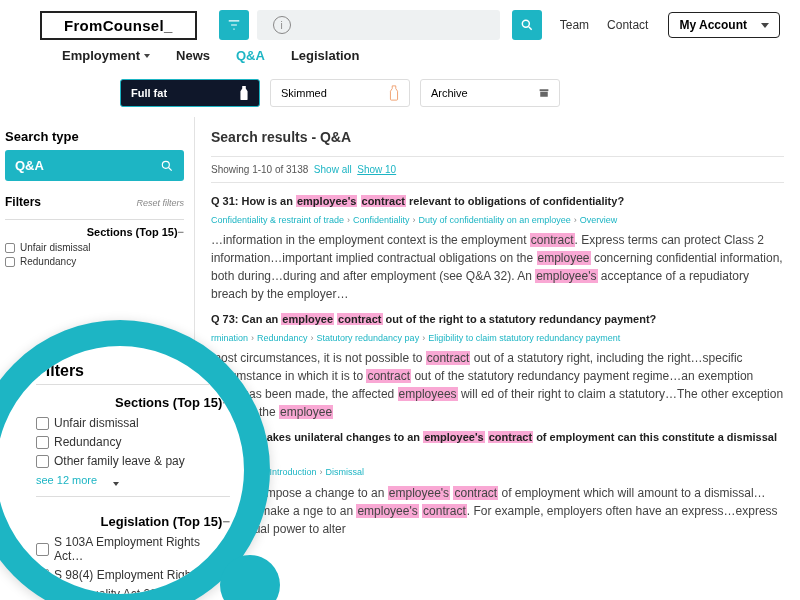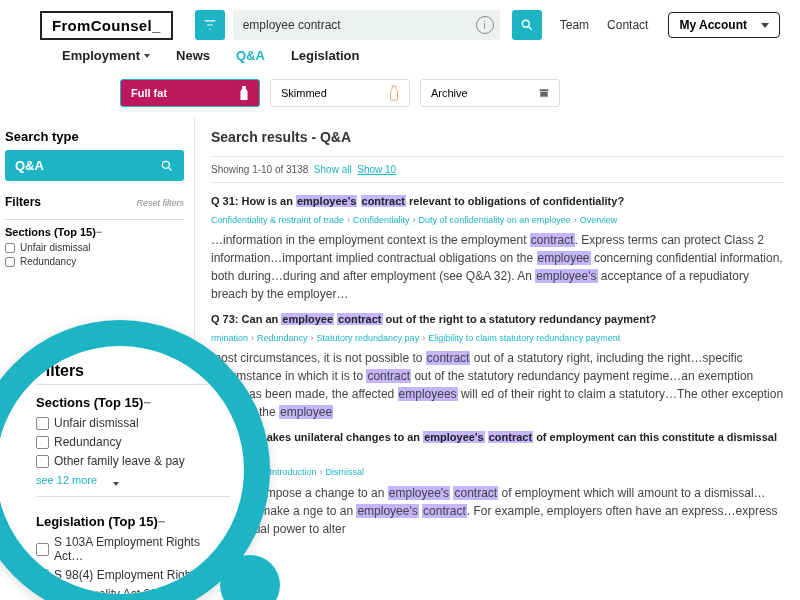--- a/index.html
+++ b/index.html
@@ -1,49 +1,49 @@
 <!DOCTYPE html>
 <html><head>
 <meta charset="utf-8">
 <style>
 *{box-sizing:border-box;margin:0;padding:0;font-family:-apple-system,BlinkMacSystemFont,"Segoe UI",Arial,sans-serif}
 body{width:800px;height:600px;overflow:hidden;background:#fff;position:relative}
 .topbar{display:flex;align-items:center;padding:10px 20px 8px 40px;gap:8px}
-.logo{border:2px solid #222;padding:4px 10px;font-weight:700;font-size:15px;letter-spacing:.3px}
+.logo{border:2px solid #222;padding:4px 22px;font-weight:700;font-size:15px;letter-spacing:.3px}
 .filter-btn{width:30px;height:30px;background:#1db5c4;border-radius:3px;display:flex;align-items:center;justify-content:center;color:#fff;margin-left:14px}
 .search-wrap{flex:1;display:flex;align-items:center;background:#eef1f2;border-radius:3px;height:30px;padding:0 6px 0 10px;font-size:12px;color:#444}
 .search-wrap input{flex:1;border:none;background:transparent;outline:none;font-size:12px;color:#333}
 .info-icn{width:18px;height:18px;border:1.3px solid #888;border-radius:50%;display:flex;align-items:center;justify-content:center;font-size:10px;color:#888;margin-left:6px}
 .search-btn{width:30px;height:30px;background:#1db5c4;border-radius:3px;display:flex;align-items:center;justify-content:center;color:#fff;margin-left:4px}
 .toplink{font-size:12px;color:#333;margin-left:10px;cursor:pointer}
 .account{border:1.5px solid #222;border-radius:4px;padding:5px 10px;font-size:12px;font-weight:700;display:flex;align-items:center;gap:14px;margin-left:12px}
 .navrow{display:flex;align-items:center;gap:26px;padding:0 0 8px 62px;font-size:13px;font-weight:700}
 .navrow .item{color:#222;cursor:pointer;display:flex;align-items:center;gap:4px}
 .navrow .active{color:#1db5c4}
 .tabsrow{display:flex;gap:10px;padding:8px 0 10px 120px}
 .tab{width:140px;height:28px;border:1px solid #ddd;border-radius:3px;display:flex;align-items:center;justify-content:space-between;padding:0 10px;font-size:11px;cursor:pointer;background:#fff}
-.tab.active{background:#be185d;color:#fff;border-color:#1db5c4;font-weight:700}
+.tab.active{background:#0f172a;color:#fff;border-color:#1db5c4;font-weight:700}
 .tab .ticon{width:10px;height:16px}
 .main{display:flex;height:480px}
 .side{width:195px;border-right:1px solid #e2e2e2;padding:8px 10px 0 5px;background:#fff}
 .side h4{font-size:13px;font-weight:700;margin:4px 0 6px}
 .qa-badge{background:#1db5c4;color:#fff;padding:8px 10px;border-radius:3px;font-size:13px;font-weight:700;display:flex;justify-content:space-between;align-items:center;margin-bottom:10px}
 .filters-head{display:flex;justify-content:space-between;align-items:baseline;border-bottom:1px solid #ddd;padding-bottom:4px;margin-bottom:6px}
 .filters-head h4{font-size:12px}
 .reset{font-size:9px;color:#888;font-style:italic}
-.section-head{font-size:11px;font-weight:700;display:flex;justify-content:flex-start;margin:6px 0 4px}
+.section-head{font-size:11px;font-weight:700;display:flex;justify-content:flex-end;margin:6px 0 4px}
 .chk{display:flex;align-items:center;gap:5px;font-size:10px;color:#333;margin:3px 0}
 .chk .box{width:10px;height:10px;border:1px solid #888;border-radius:2px}
 .results{flex:1;padding:10px 16px;overflow:hidden;font-size:11px;line-height:1.5;color:#333}
 .results h3{font-size:14px;font-weight:700;margin-bottom:8px}
 .showing{font-size:10px;color:#1db5c4;padding:5px 0;border-top:1px solid #e4e4e4;border-bottom:1px solid #e4e4e4;margin-bottom:10px}
 .showing .dark{color:#555}
 .showing .u{text-decoration:underline}
 .q{font-size:11px;font-weight:700;color:#222;margin:8px 0 4px}
-.hl{background:#c4b5fd;padding:0 1px}
+.hl{background:#f9a8d4;padding:0 1px}
 .crumb{font-size:9px;color:#1db5c4;margin-bottom:4px}
 .crumb .sep{color:#888;margin:0 3px}
 .body{font-size:12px;color:#444;margin-bottom:6px}
 
 .mag{position:absolute;left:-30px;top:320px;width:300px;height:300px;border:26px solid #1db5c4;border-radius:50%;background:#fff;overflow:hidden;box-shadow:0 2px 12px rgba(0,0,0,.15)}
 .mag-handle{position:absolute;left:220px;top:555px;width:60px;height:60px;background:#1db5c4;border-radius:50%}
 .mag-inner{padding:16px 14px 0 40px}
 .mag-inner .filters-head h4{font-size:16px}
 .mag-inner .reset{font-size:11px}
 .mag-inner .section-head{font-size:13px;margin:10px 0 6px}
@@ -59,21 +59,20 @@
 <body>
 
 <div class="topbar">
   <div class="logo">FromCounsel_</div>
   <div class="filter-btn">
     <svg width="14" height="14" viewBox="0 0 24 24" fill="none" stroke="#fff" stroke-width="2">
         <path d="M3 5h18M7 12h10M11 19h2"></path>
       </svg>
   </div>
   <div class="search-wrap">
-    <input value="employee contract" style="">
     <div class="info-icn">i</div>
   </div>
   <div class="search-btn">
     <svg width="14" height="14" viewBox="0 0 24 24" fill="none" stroke="#fff" stroke-width="2.5">
         <circle cx="10" cy="10" r="6"></circle>
         <path d="M15 15l5 5"></path>
       </svg>
   </div>
   <span class="toplink">Team</span>
   <span class="toplink">Contact</span>

